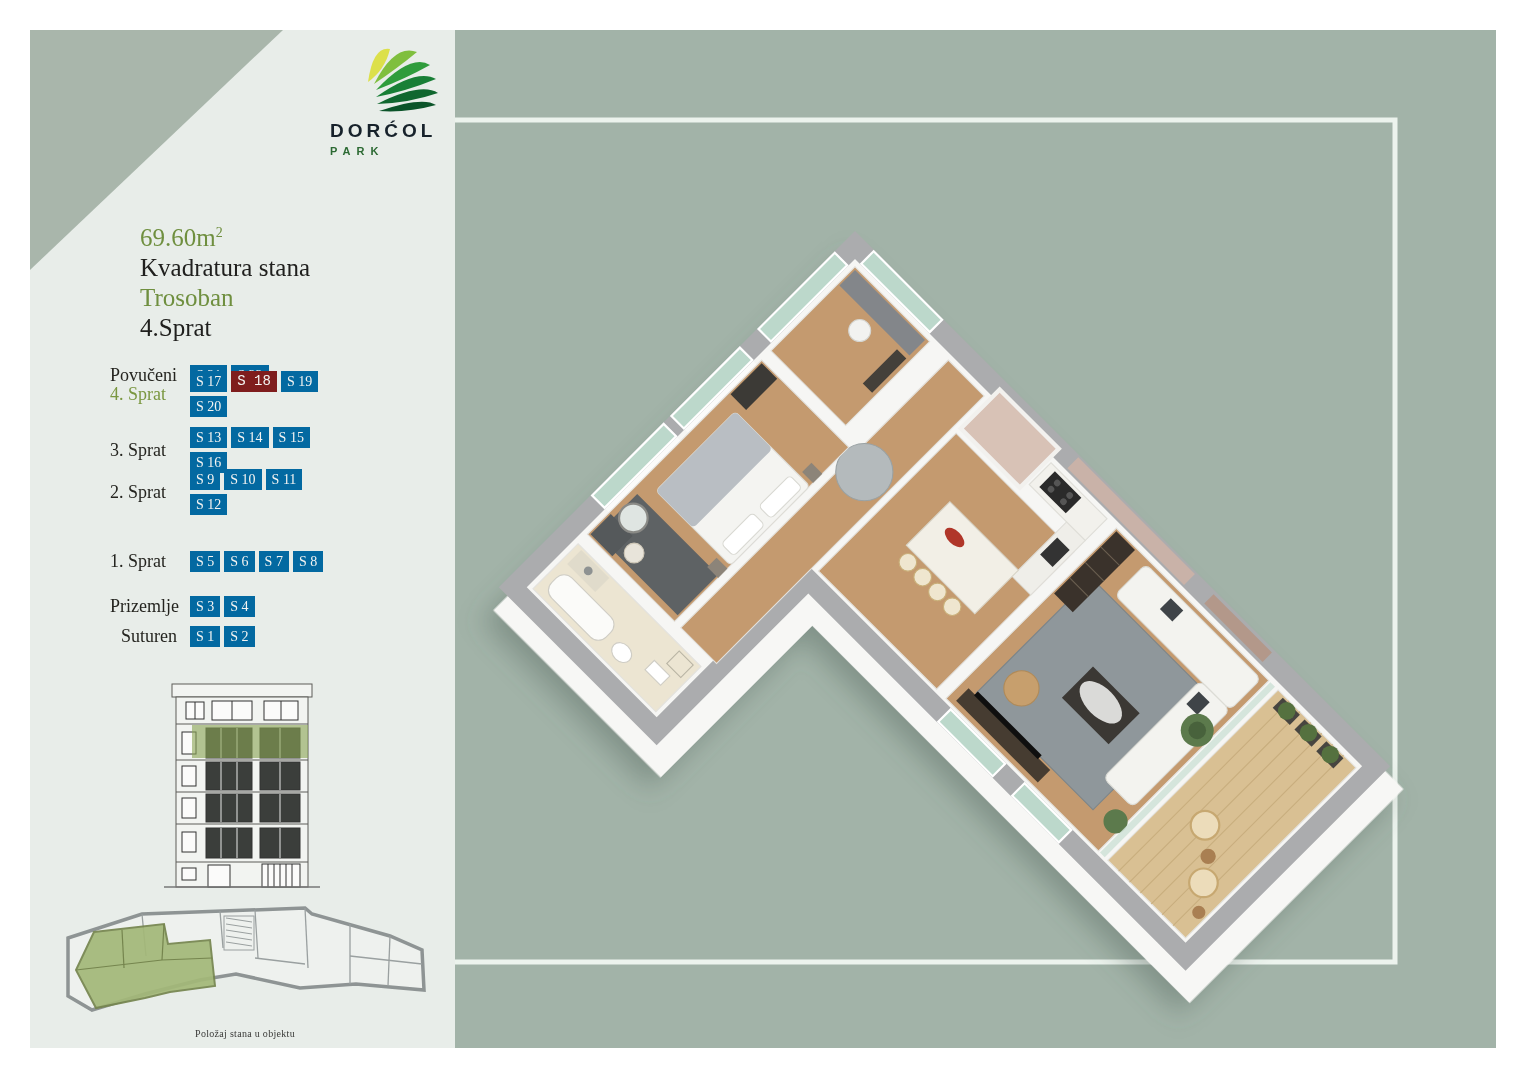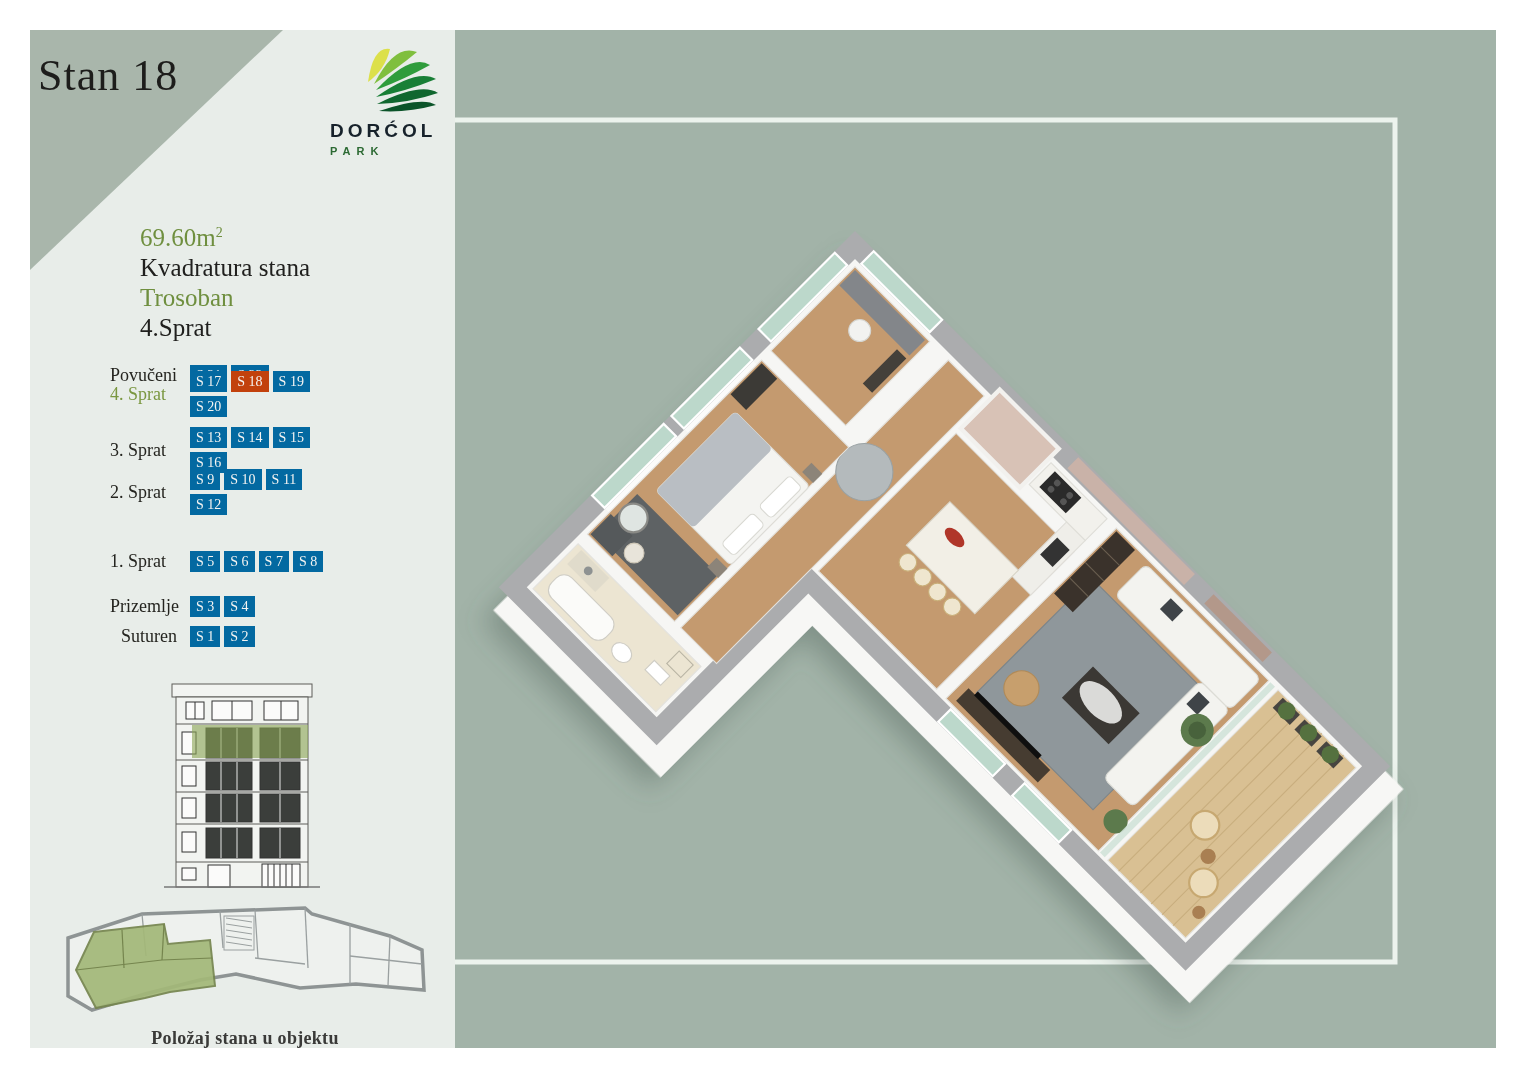--- a/index.html
+++ b/index.html
@@ -41,39 +41,38 @@
   }
   .floor-label.hl{color:#7a9740;}
   .chips{
     position:absolute;left:158px;width:142px;display:flex;flex-wrap:wrap;
     align-content:center;
   }
   .chip{
     background:#0369a1;color:#f4f4f2;font-size:14px;line-height:21px;
     padding:0 6px;margin:2px 2px;white-space:nowrap;
   }
-  .chip.active{background:#c2410c;}
+  .chip.active{background:#7f1d1d;font-family:Liberation Mono, monospace;}
   .drawing{position:absolute;}
   .footprint-caption{
     position:absolute;left:20px;top:998px;width:390px;text-align:center;
-    font-size:18px;color:#3a3a38;letter-spacing:.3px;font-weight:bold;
+    font-size:10px;color:#3a3a38;letter-spacing:.3px;
   }
   
   .right-panel{
     position:absolute;left:455px;top:30px;width:1041px;height:1018px;
     background:#a2b3a8;overflow:hidden;
   }
   .right-panel svg.plan{position:absolute;left:0;top:0;}
 </style>
 </head>
 <body>
 
 <div class="left-panel">
   <div class="corner-triangle"></div>
-  <div class="page-title">Stan 18</div>
 
   <div class="logo">
     <svg width="92" height="78" viewBox="0 0 92 78">
       <path d="M14,42 Q19,6 36,9 Q31,30 14,42 Z" fill="#dce04a"></path>
       <path d="M20,44 Q41,3 63,12 Q45,27 20,44 Z" fill="#7fbf3e"></path>
       <path d="M22,50 Q57,13 76,25 Q51,39 22,50 Z" fill="#2f9c3c"></path>
       <path d="M22,57 Q63,28 82,39 Q53,51 22,57 Z" fill="#187f36"></path>
       <path d="M23,64 Q67,42 84,53 Q55,63 23,64 Z" fill="#10672f"></path>
       <path d="M25,71 Q69,56 82,65 Q53,73 25,71 Z" fill="#0b5429"></path>
     </svg>

